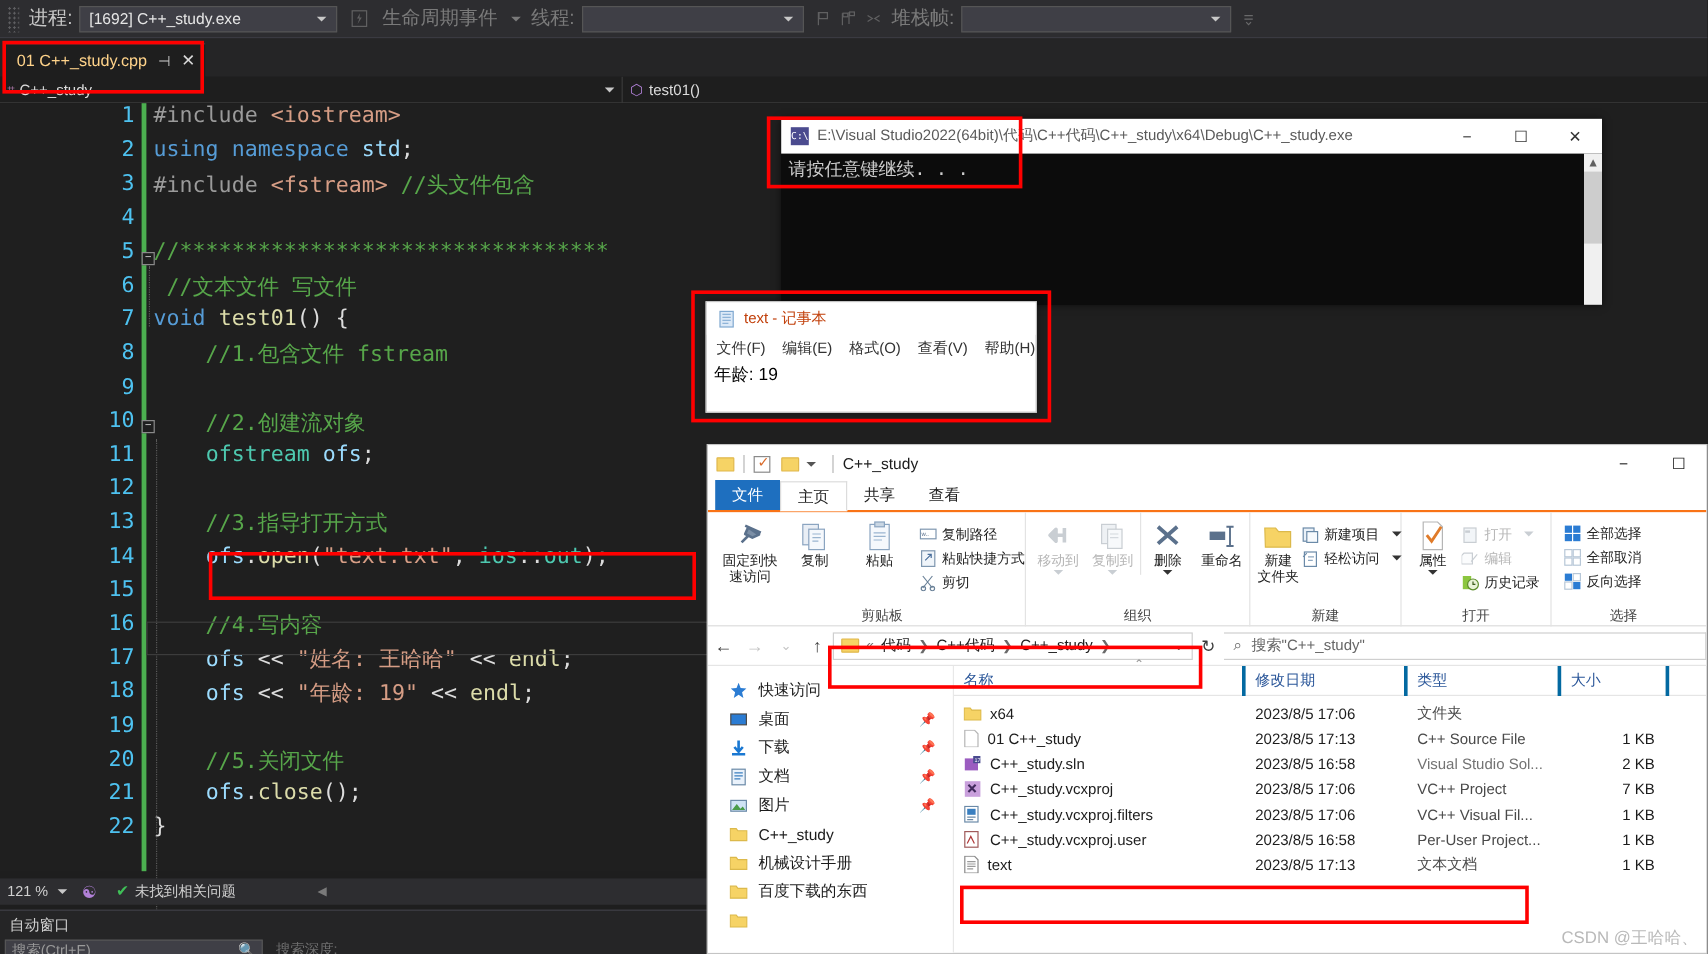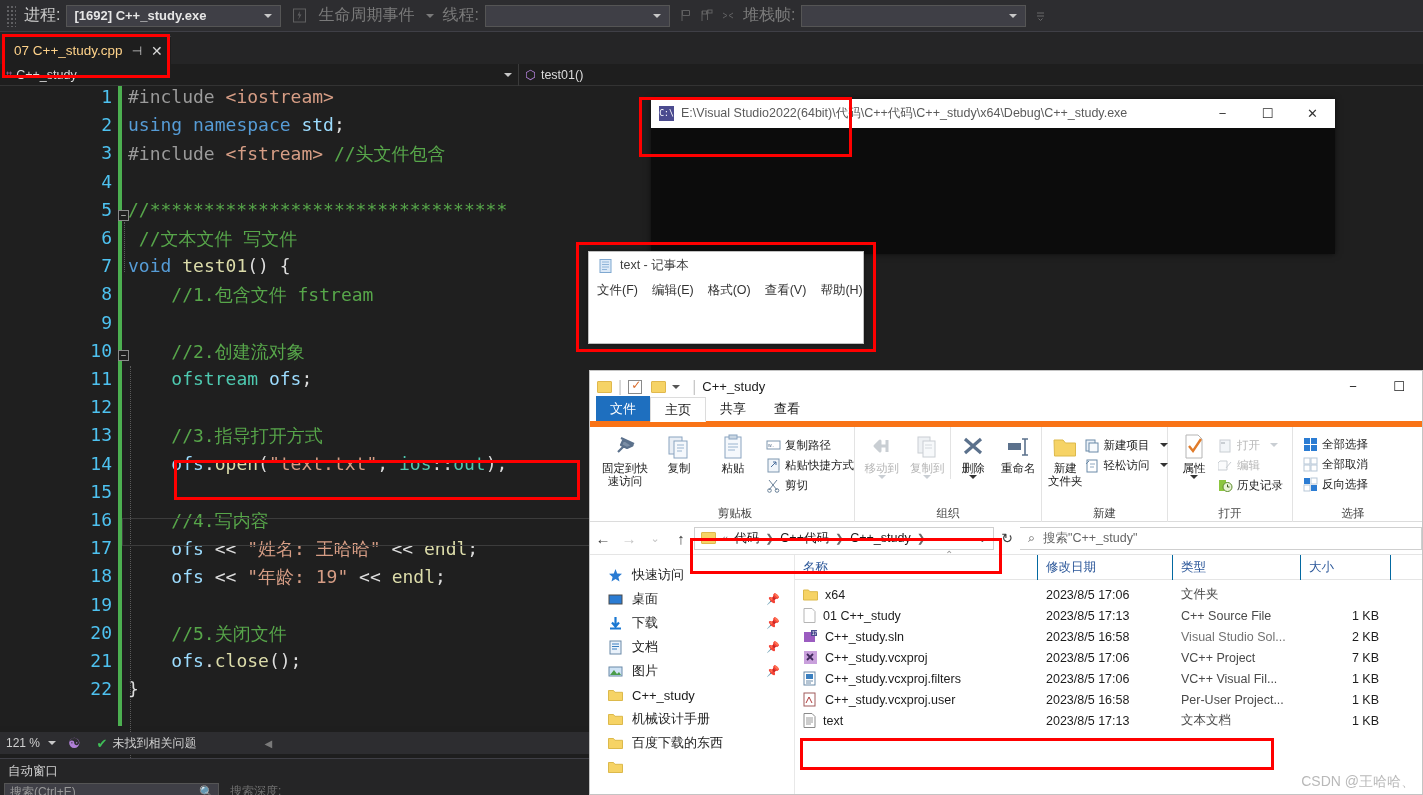--- a/index.html
+++ b/index.html
@@ -21,21 +21,21 @@
   }
   .vs-grip { width:10px; height:22px; background:
       radial-gradient(circle, #6d6d70 0.9px, transparent 1px) 0 0/4px 4px; opacity:.8; }
   .vs-lbl { color:#c8c8c8; font-size:16px; margin:0 6px 0 8px; white-space:nowrap; }
   .vs-lbl.dim { color:#7a7a7a; }
   .vs-combo {
     background:#3f3f46; border:1px solid #555; height:22px; display:flex;
     align-items:center; padding:0 2px 0 7px; color:#e6e6e6; font-size:13px;
     white-space:nowrap;
   }
-  .vs-combo .cval { flex:1;font-weight:bold; }
+  .vs-combo .cval { flex:1; }
   .vs-caret { width:0;height:0;border-left:4px solid transparent;border-right:4px solid transparent;
      border-top:4px solid #c8c8c8; margin:0 6px; }
   .vs-caret.dim { border-top-color:#7a7a7a; }
   .tb-ico { width:17px; height:17px; margin:0 2px; opacity:.55; position:relative; }
 
   .vs-tabstrip { position:absolute; left:0; top:32px; width:1423px; height:32px; background:#252526; }
   .vs-tab {
     position:absolute; left:4px; top:4px; height:28px; background:#1e1e1e;
     color:#e8c07b; font-size:13.5px; display:flex; align-items:center; padding:0 8px 0 10px;
     border-top:1px solid #3f3f46;
@@ -118,41 +118,41 @@
   .con-scroll .arr { color:#606060; font-size:10px; text-align:center; line-height:15px; }
   .con-thumb { position:absolute; left:0; top:15px; width:15px; height:60px; background:#cdcdcd; }
 
   
   #notepad-win {
     position:absolute; left:588px; top:251px; width:276px; height:93px;
     background:#fff; border:1px solid #c0c0c0; box-shadow:0 0 5px rgba(0,0,0,.35);
   }
   .np-title { height:27px; display:flex; align-items:center; padding-left:9px; background:#fff; }
   .np-ico { width:15px; height:16px; margin-right:7px; position:relative; }
-  .np-name { color:#404040; font-size:12.5px; }
+  .np-name { color:#c2410c; font-size:12.5px; }
   .np-menu { height:22px; display:flex; align-items:center; padding-left:8px; gap:14px; }
   .np-menu span { color:#333; font-size:12.5px; }
   .np-text { padding:3px 6px; color:#000; font-size:14.5px; line-height:19px; }
 
   
   #explorer-win {
     position:absolute; left:589px; top:370px; width:834px; height:425px;
     background:#fff; border:1px solid #c4c4c4; overflow:hidden;
   }
   .ex-title { height:31px; display:flex; align-items:center; padding-left:7px; background:#fff; }
   .qa-folder { width:15px;height:12px;background:#f6d365;border:1px solid #e0b84d;border-radius:1px; }
   .qa-sep { color:#c9c9c9; margin:0 6px; }
   .qa-chk { width:14px;height:14px;border:1px solid #8a8a8a; position:relative; }
   .qa-chk:after{content:"✓";position:absolute;left:2px;top:-3px;color:#d96a29;font-size:12px;}
   .ex-name { color:#1c1c1c; font-size:13px; margin-left:9px; }
   .ex-wbtns { margin-left:auto; display:flex; }
   .ex-wbtn { width:46px;height:31px;display:flex;align-items:center;justify-content:center;color:#222;font-size:13px;}
 
   .ex-tabs { height:25px; display:flex; align-items:flex-end; padding-left:6px; background:#fff;
-     border-bottom:6px solid #f97316; }
+     border-bottom:2px solid #f97316; }
   .ex-tab { height:25px; padding:0 14px; display:flex; align-items:center; font-size:13px; color:#222; }
   .ex-tab.file { background:#1e6fbf; color:#fff; }
   .ex-tab.active { border:1px solid #dcdcdc; border-bottom-color:#fff; position:relative; top:1px; background:#fff;}
 
   .ex-ribbon { height:95px; background:#fff; display:flex; border-bottom:1px solid #dcdcdc; position:relative; }
   .rgroup { height:95px; position:relative; border-right:1px solid #e3e3e3; }
   .rgroup .gname { position:absolute; bottom:1px; width:100%; text-align:center; color:#444; font-size:11.5px; }
   .bigbtn { display:flex; flex-direction:column; align-items:center; justify-content:flex-start;
      padding-top:5px; width:58px; }
   .bigbtn .bl { color:#222; font-size:11.5px; text-align:center; line-height:13px; }
@@ -169,21 +169,21 @@
   .crumb-sep { color:#6a6a6a; margin:0 6px; font-size:11px; }
   .searchbox { height:23px; border:1px solid #cfcfcf; border-left:none; display:flex; align-items:center;
      padding:0 8px; color:#666; font-size:12.5px; gap:8px; flex:1; }
 
   .ex-body { display:flex; height:239px; }
   .ex-nav { width:205px; background:#fff; border-right:1px solid #e8e8e8; padding-top:8px; position:relative; }
   .navitem { height:24px; display:flex; align-items:center; padding-left:18px; font-size:13px; color:#1c1c1c; gap:8px; }
   .navitem .pin { margin-left:auto; margin-right:14px; color:#8a8a8a; font-size:11px; }
   .ex-list { flex:1; position:relative; }
   .lhdr { height:25px; display:flex; align-items:center; border-bottom:1px solid #e5e5e5; color:#2a5699; font-size:12.5px; }
-  .lhdr > div { padding-left:8px; border-right:1px solid #0369a1; height:25px; display:flex; align-items:center; }
+  .lhdr > div { padding-left:8px; border-right:3px solid #0369a1; height:25px; display:flex; align-items:center; }
   .lrow { height:21px; display:flex; align-items:center; font-size:12.5px; color:#1c1c1c; }
   .lrow > div { padding-left:8px; overflow:hidden; white-space:nowrap; }
   .c-name { width:243px; display:flex; align-items:center; gap:7px; }
   .c-date { width:135px; }
   .c-type { width:128px; }
   .c-size { width:90px; text-align:right; padding-right:12px; }
 
   
   .redbox { position:absolute; border:3px solid #ff0000; pointer-events:none; }
 
@@ -231,21 +231,21 @@
       <span class="cval"></span>
       <span class="vs-caret"></span>
     </div>
     <span class="tb-ico" style="margin-left:6px"><svg width="17" height="17" viewBox="0 0 17 17">
           <path d="M5 6h7M5 9h7M6.5 11.5 L8.5 13.5 L10.5 11.5" stroke="#9a9a9a" fill="none"></path>
         </svg></span>
   </div>
 
   <div class="vs-tabstrip">
     <div class="vs-tab">
-      <span class="tname">07 C++_study.cpp</span>
+      <span class="tname">01 C++_study.cpp</span>
       <span class="pin">⊣</span>
       <span class="xbtn">✕</span>
     </div>
   </div>
 
   <div class="vs-navbar">
     <div class="nav-seg" style="width:519px">
       <span style="color:#c586c0;font-size:11px;margin-right:4px">⌗</span>
       <span class="cv">C++_study</span>
       <span class="vs-caret"></span>
@@ -334,40 +334,48 @@
 <div id="console-win">
   <div class="con-title">
     <div class="con-ico">C:\</div>
     <div class="con-path">E:\Visual Studio2022(64bit)\代码\C++代码\C++_study\x64\Debug\C++_study.exe</div>
     <div class="con-btns">
       <div class="con-btn">−</div>
       <div class="con-btn">☐</div>
       <div class="con-btn">✕</div>
     </div>
   </div>
+  <div class="con-body">
+    <div>请按任意键继续. . .</div>
+    <div class="con-scroll">
+      <div class="arr">▲</div>
+      <div class="con-thumb"></div>
+    </div>
+  </div>
 </div>
 
 <div id="notepad-win">
   <div class="np-title">
     <span class="np-ico">
       <svg width="15" height="16" viewBox="0 0 15 16">
           <rect x="2" y="1.5" width="11" height="13" fill="#dce9f7" stroke="#7fa8d0"></rect>
           <path d="M4 4h7M4 6.5h7M4 9h7M4 11.5h5" stroke="#8fb4d8"></path>
         </svg>
     </span>
     <span class="np-name">text - 记事本</span>
   </div>
   <div class="np-menu">
     <span>文件(F)</span>
     <span>编辑(E)</span>
     <span>格式(O)</span>
     <span>查看(V)</span>
     <span>帮助(H)</span>
   </div>
   <div class="np-text">
+    <div>年龄: 19</div>
   </div>
 </div>
 
 <div id="explorer-win">
 
   <div class="ex-title">
     <span class="qa-folder"></span>
     <span class="qa-sep">|</span>
     <span class="qa-chk"></span>
     <span class="qa-folder" style="margin-left:9px"></span>

